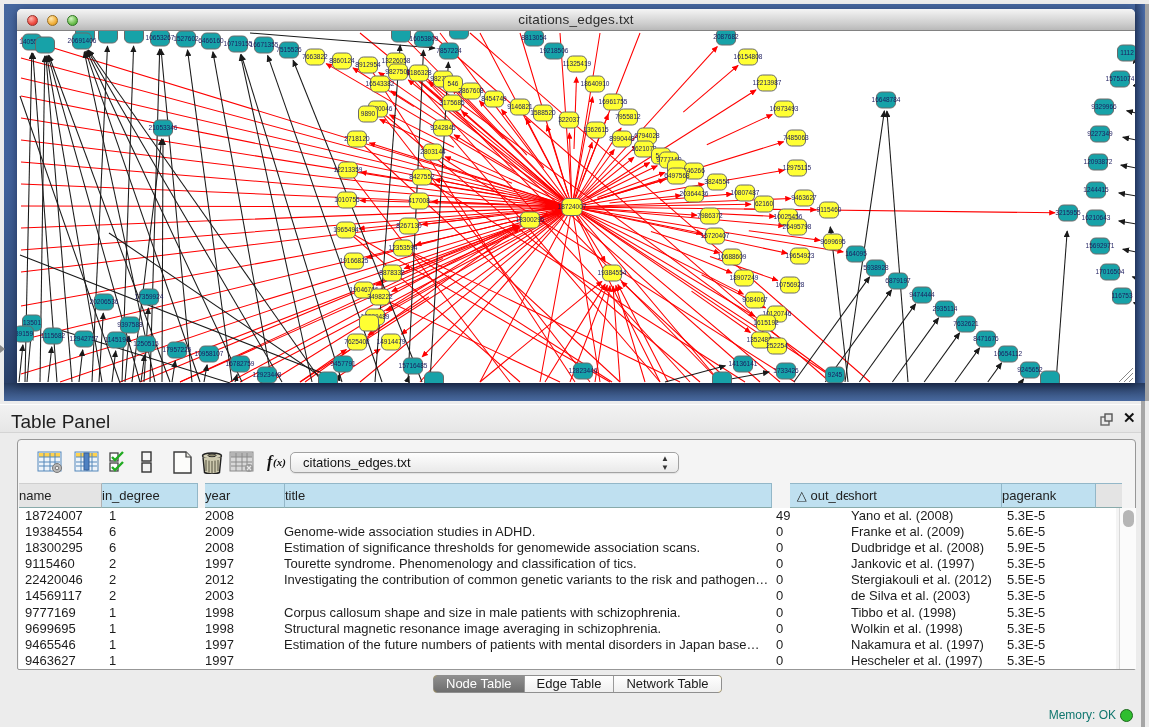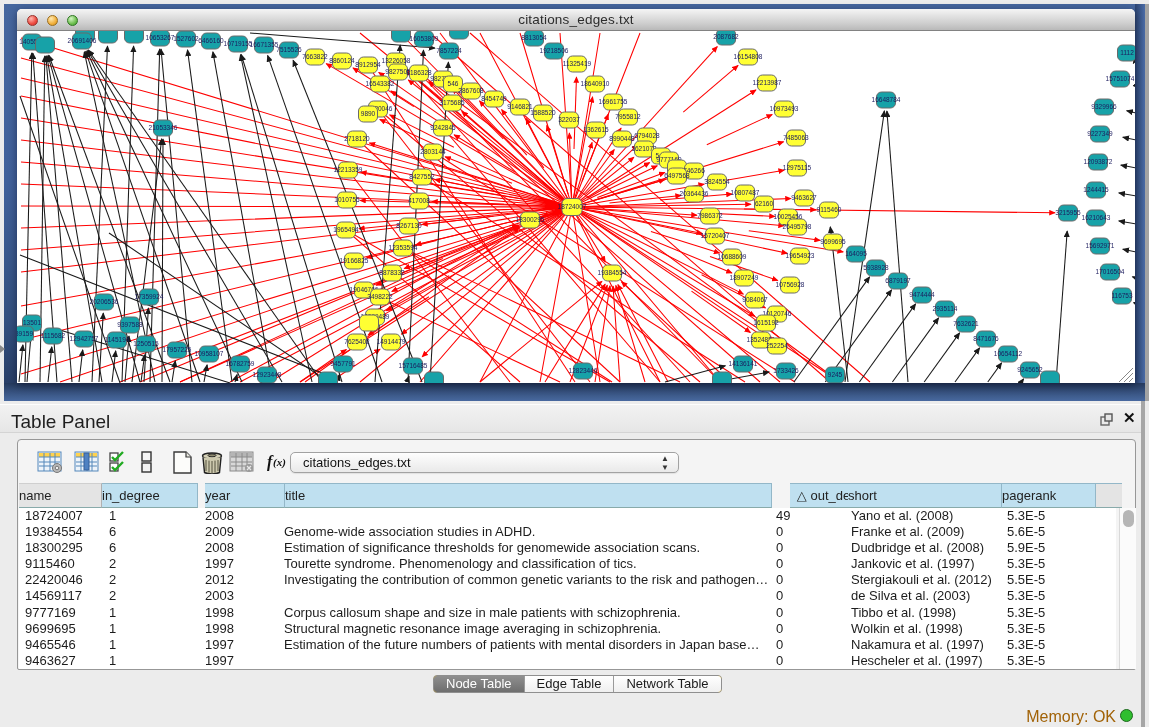--- a/index.html
+++ b/index.html
@@ -27,21 +27,21 @@
 .tr{position:relative;height:16.1px;line-height:16px;white-space:nowrap}
 .tr div{position:absolute;overflow:hidden}
 .c0{left:6px;width:90px}.c1{left:90px;width:100px}.c2{left:186px;width:90px}
 .c3{left:265px;width:486px}.c4{left:757px;width:70px}.c5{left:832px;width:150px}.c6{left:988px;width:100px}
 #vsb{position:absolute;left:1101px;top:68px;width:17px;height:161px;background:#fbfbfb;border-left:1px solid #d9d9d9}
 #vsb .th{position:absolute;left:3px;top:2px;width:11px;height:17px;border-radius:6px;background:#b6b6b6}
 #tabs{position:absolute;left:433px;top:675px;height:18px;border:1px solid #8f8f8f;border-radius:4px;overflow:hidden;font-size:13px;display:flex;background:#eab308}
 #tabs div{height:100%;line-height:16px;padding:0 12px;color:#1a1a1a;background:linear-gradient(#fff,#efefef)}
 #tabs .sel{background:linear-gradient(#8f8f8f,#6e6e6e);color:#fff}
 #tabs div+div{border-left:1px solid #9a9a9a}
-#mem{position:absolute;right:33px;top:708px;font-size:16px;color:#a16207}
+#mem{position:absolute;right:33px;top:708px;font-size:12px;color:#0f766e}
 #dot{position:absolute;left:1120px;top:709px;width:13px;height:13px;border-radius:50%;background:#2fbe2f;border:1.5px solid #1d681d}
 #redge{position:absolute;left:1141px;top:401px;width:4px;height:326px;background:#a6a6a6}
 #lmark{position:absolute;left:0;top:345px;width:0;height:0;border-left:5px solid #8a8a8a;border-top:4px solid transparent;border-bottom:4px solid transparent}
 </style></head><body>
 <div id="canvas">
  <div id="bstrip"></div>
     <div id="rb"></div>
     <div id="rge"></div>
  <div id="win">
   <div id="tbar">

